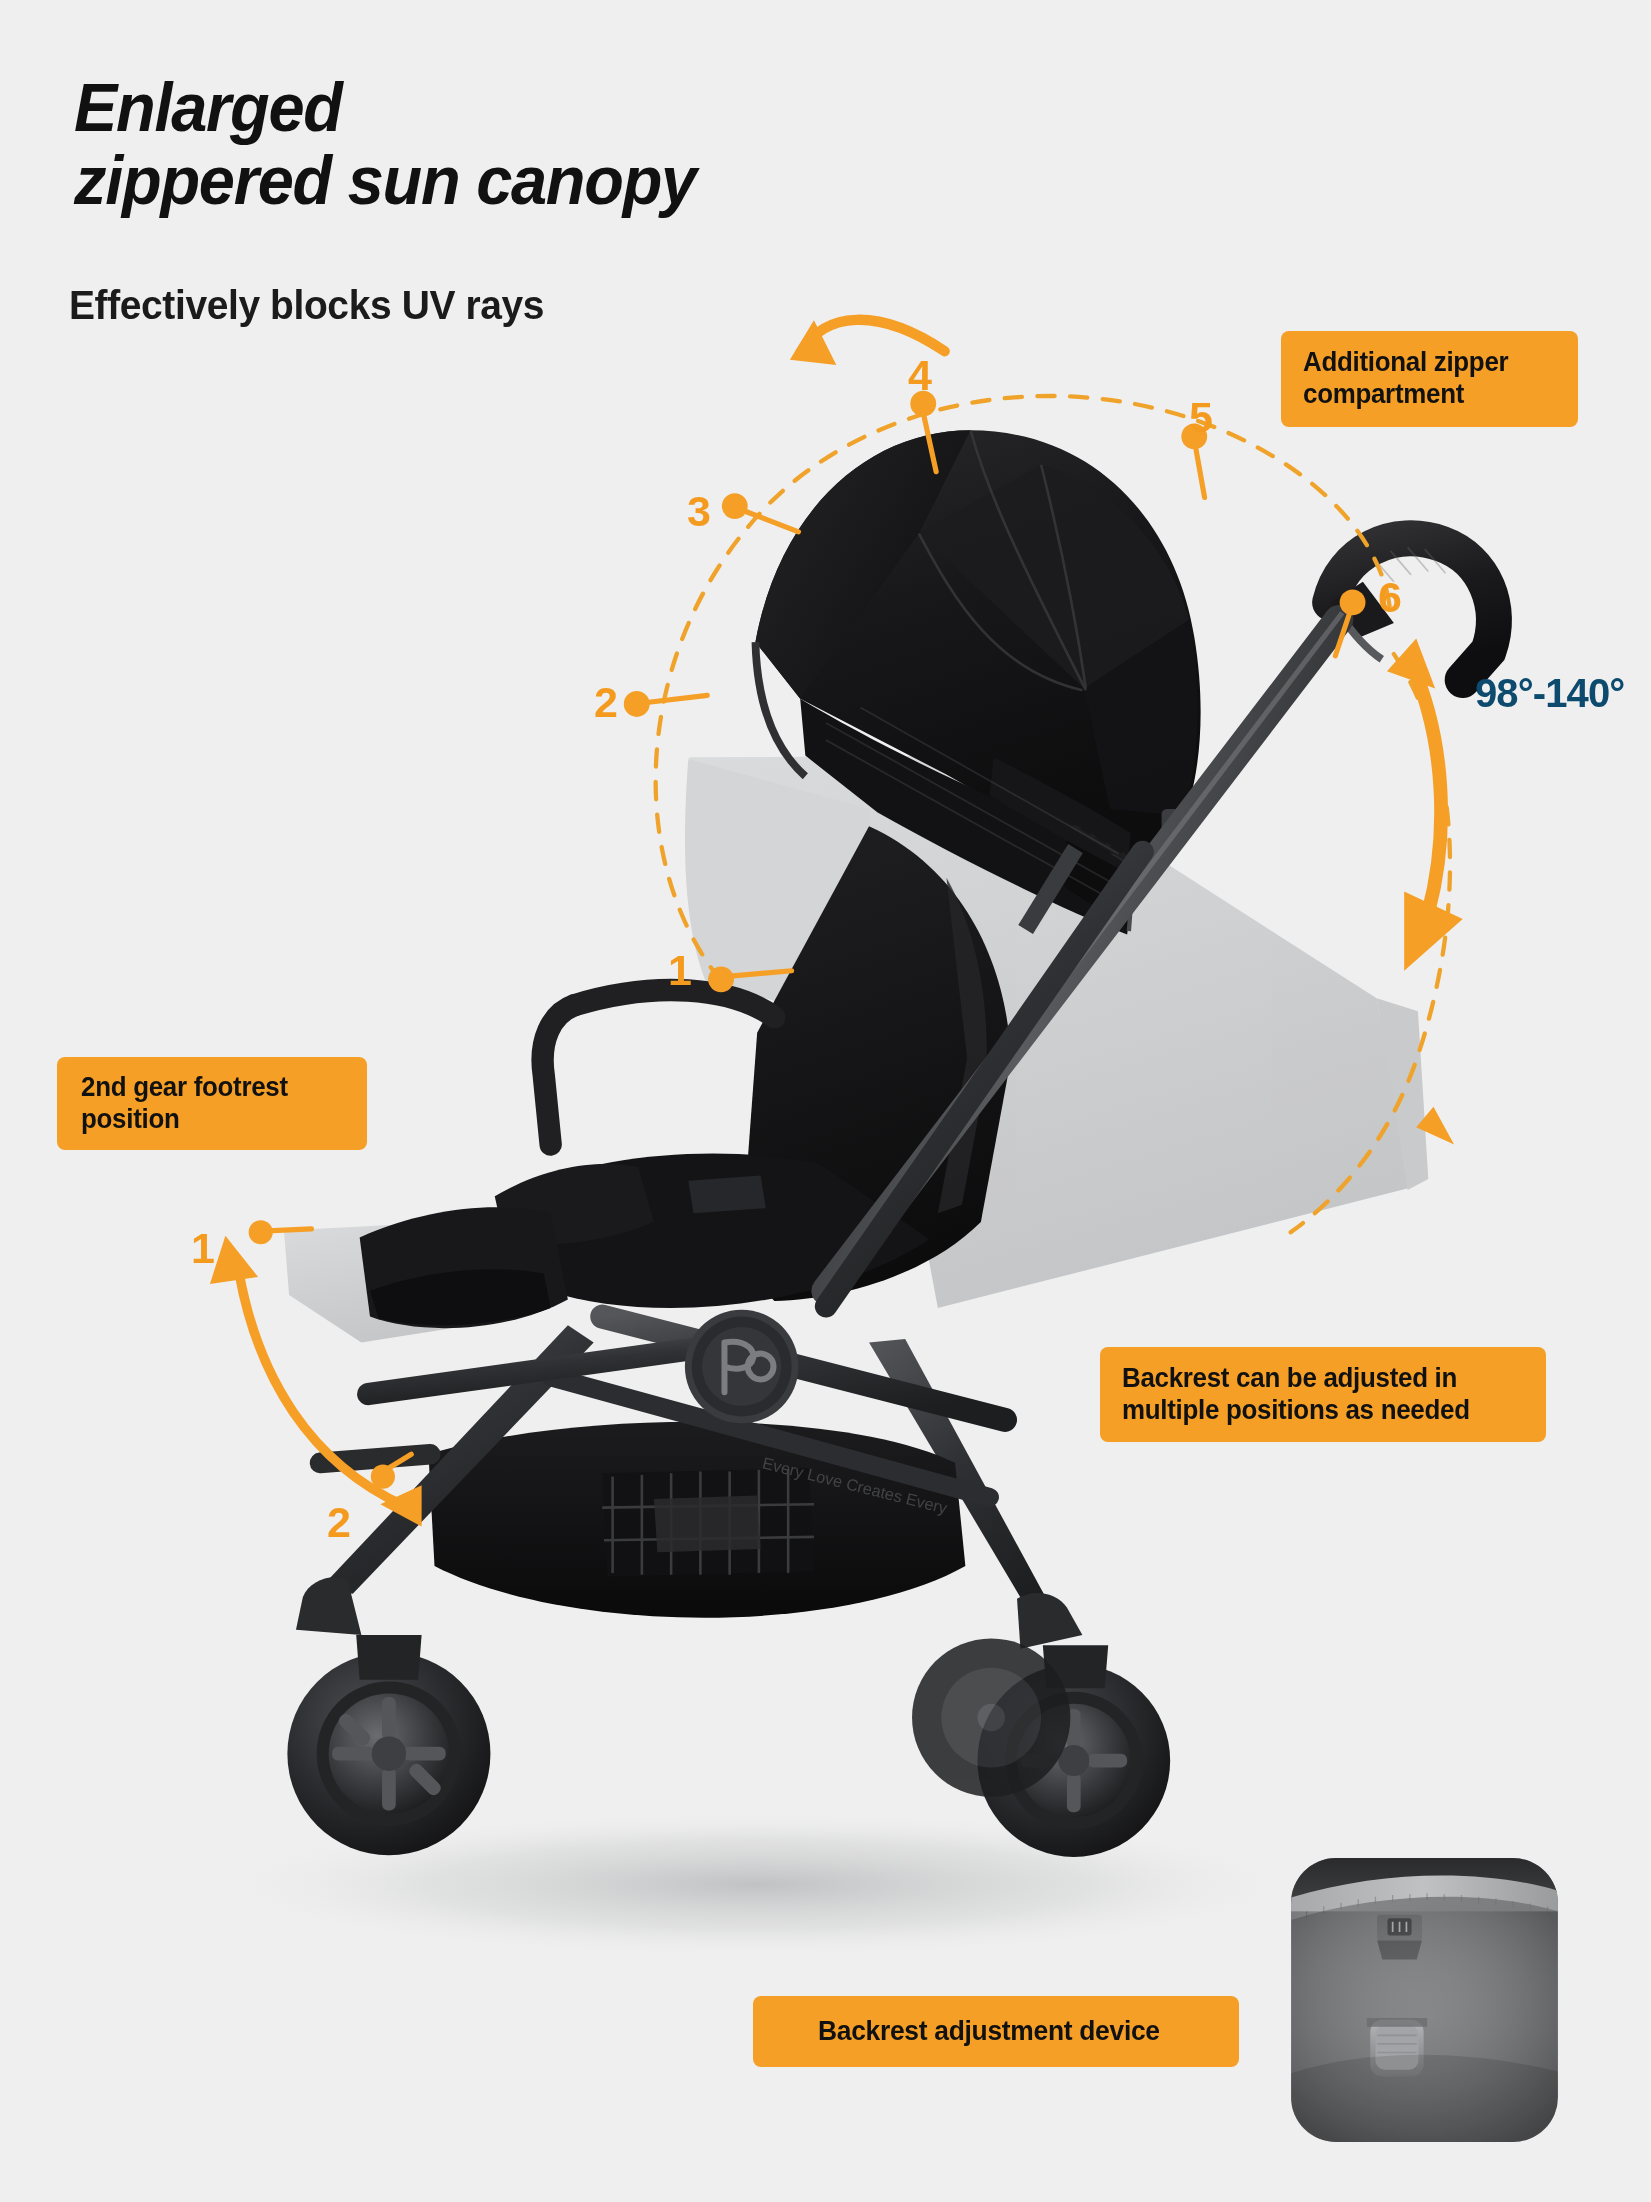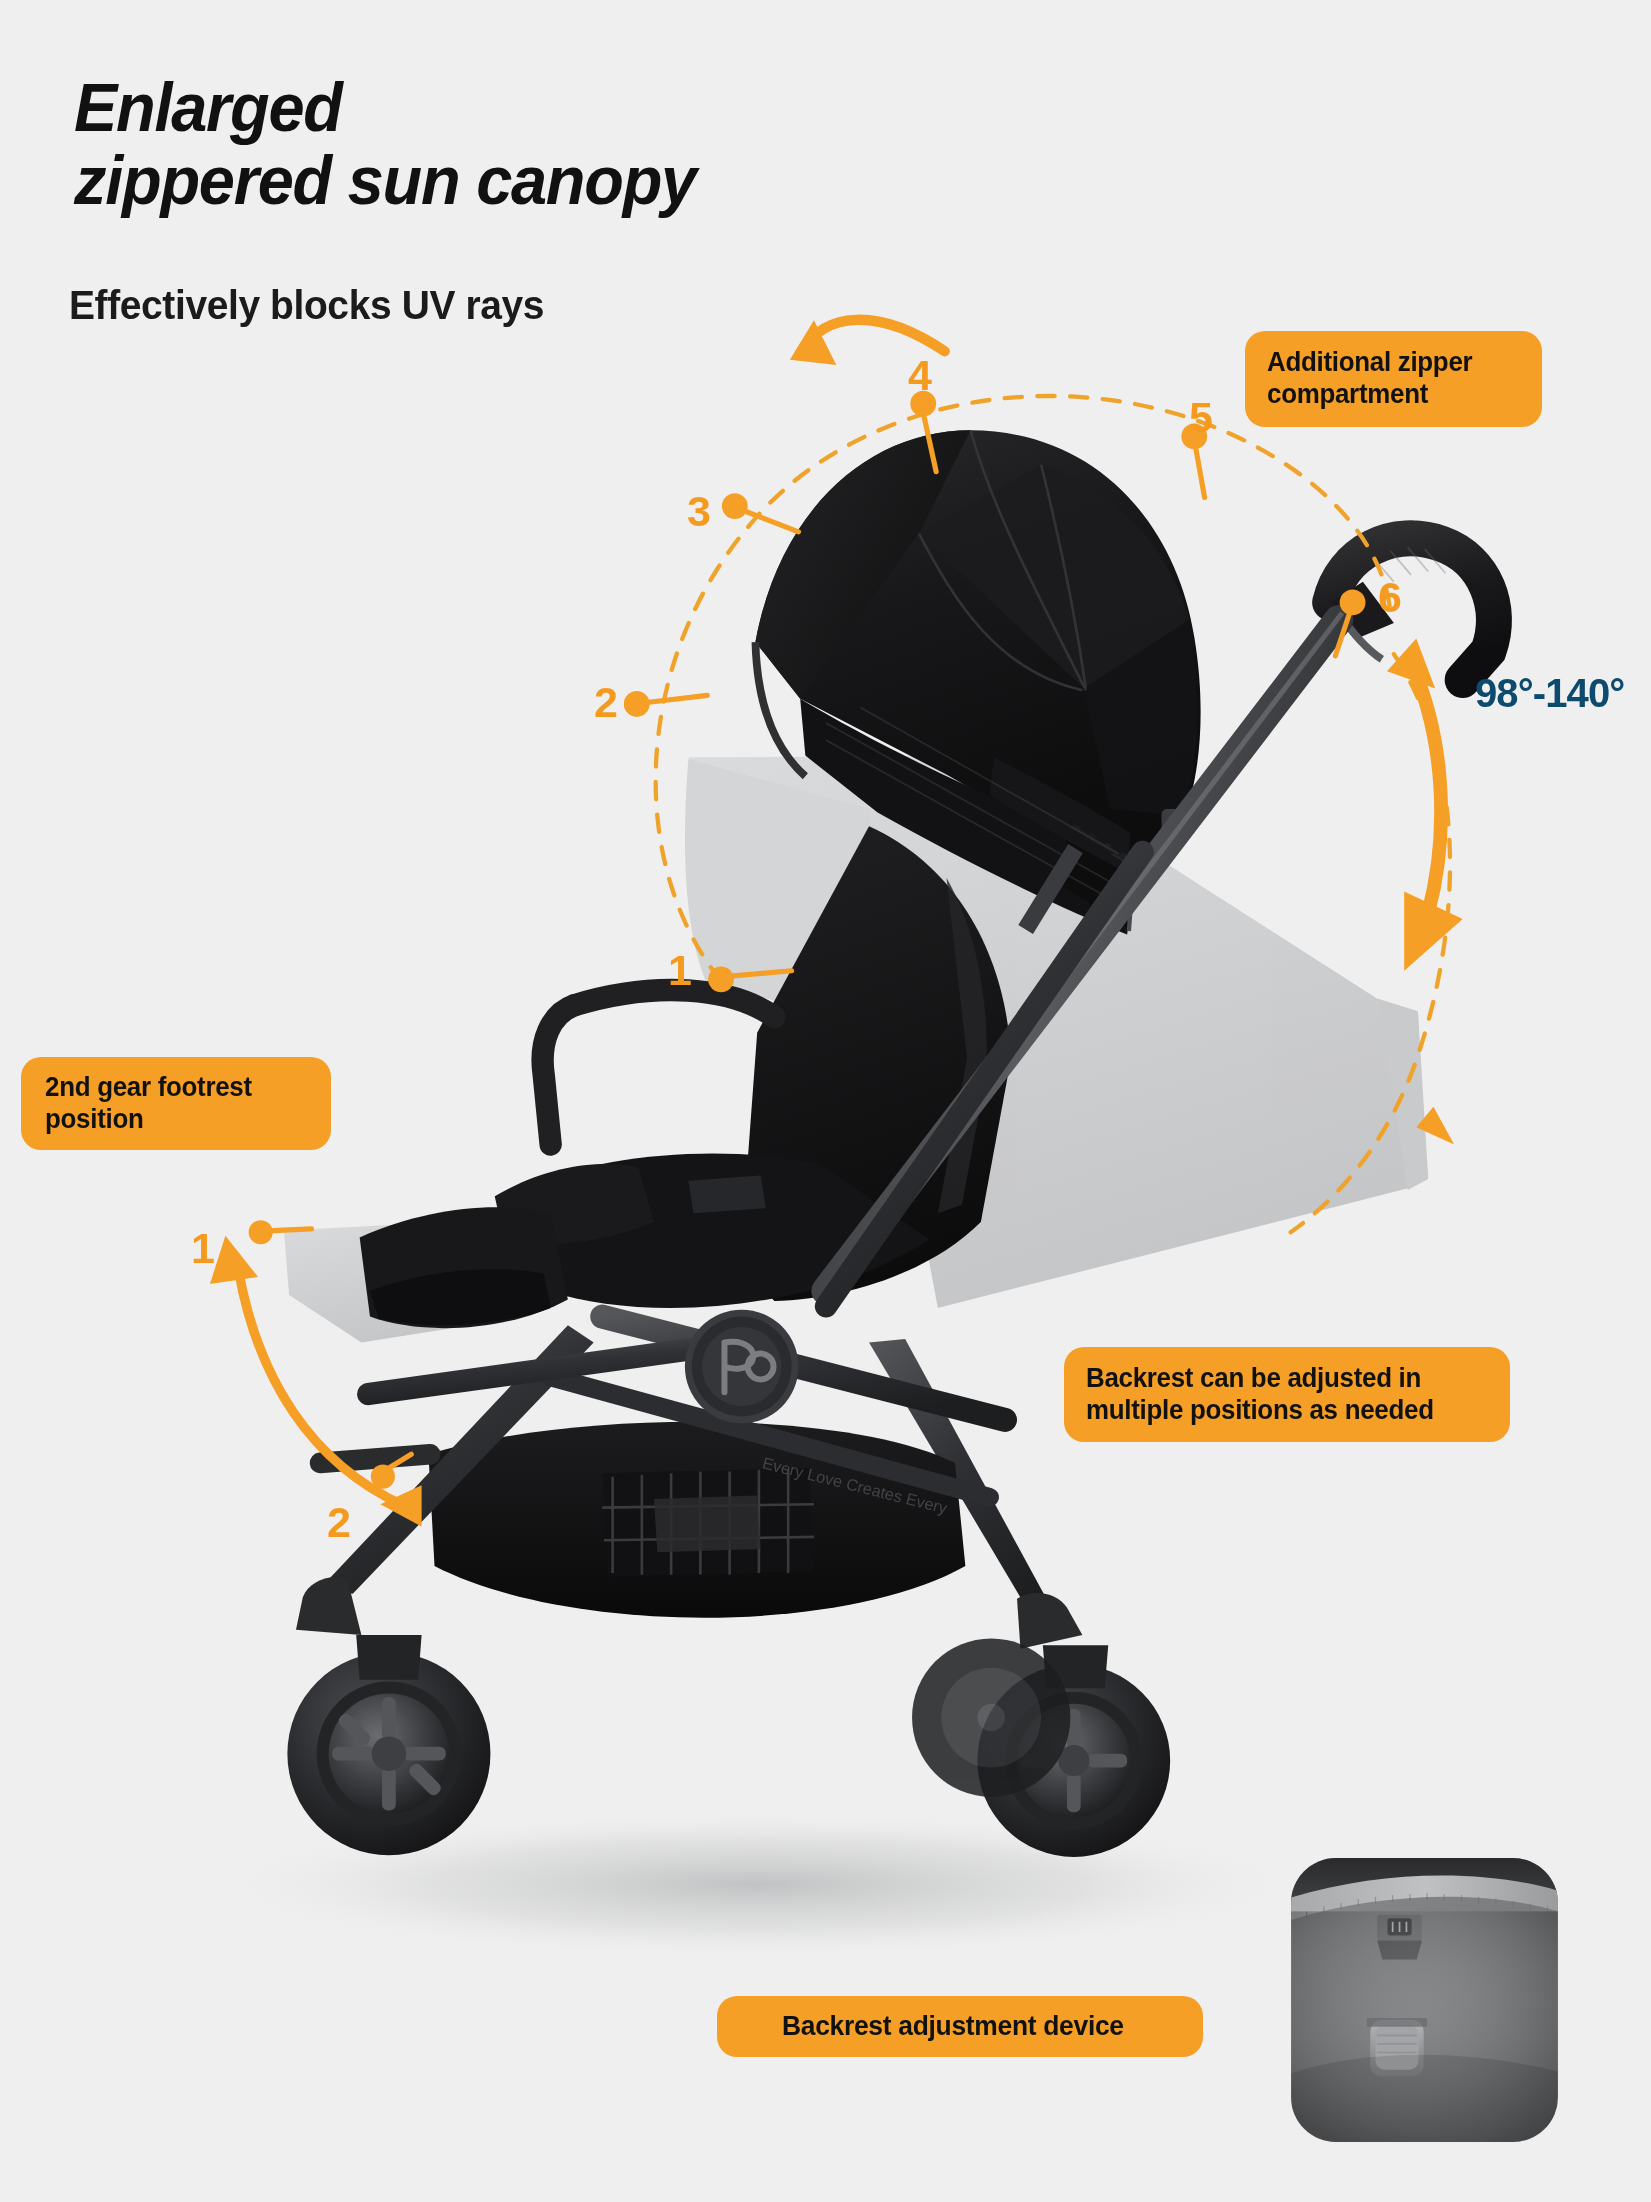--- a/index.html
+++ b/index.html
@@ -29,31 +29,32 @@
     letter-spacing:-0.4px;
     transform:scaleX(.95);transform-origin:left top;
   }
 
   
   .badge{
     position:absolute;
     background:#f59f26;
     color:#111;
     font-weight:bold;
-    border-radius:20px;
+    border-radius:8px;
     display:flex;align-items:center;
     box-sizing:border-box;
     line-height:1.18;
     letter-spacing:-0.3px;
+    margin-left:36px;
   }
   .badge span{display:block;transform:scaleX(.96);transform-origin:left center;}
   #badge-zipper{left:1245px;top:331px;width:297px;height:96px;padding:0 22.4px;font-size:27px;}
   #badge-footrest{left:20.6px;top:1057px;width:310px;height:93px;padding:4px 24px;font-size:27px;}
   #badge-backrest{left:1064px;top:1347px;width:446px;height:95px;padding:0 22.4px;font-size:27px;}
-  #badge-device{left:717px;top:1996px;width:486px;height:61px;padding:16px 26px;font-size:27.5px;
+  #badge-device{left:717px;top:1996px;width:486px;height:71px;padding:16px 26px;font-size:27.5px;
                 align-items:center;justify-content:center;}
 
   
   .angle-label{
     position:absolute;left:1475px;top:671px;
     color:#0c4a6e;font-weight:bold;font-size:40px;letter-spacing:-0.9px;
     white-space:nowrap;
   }
 
   

